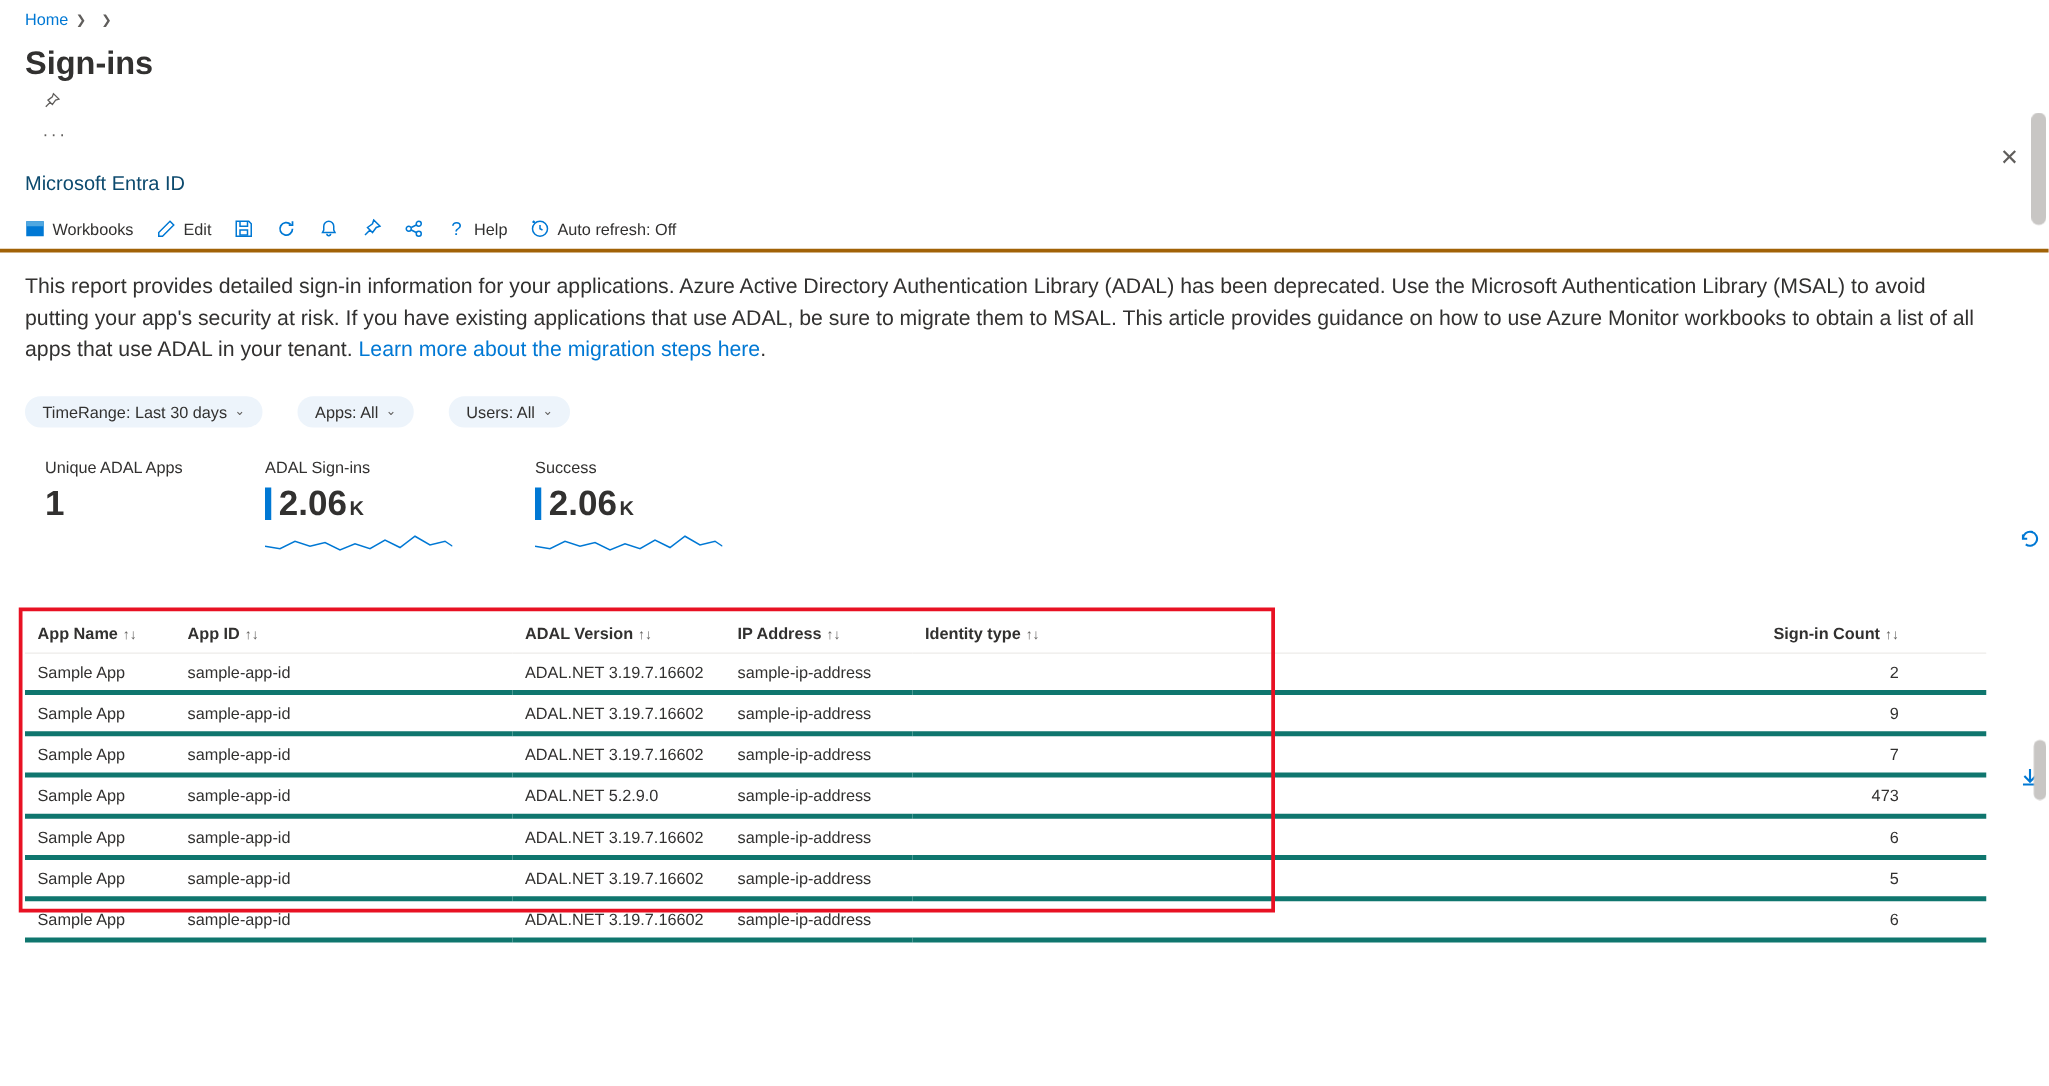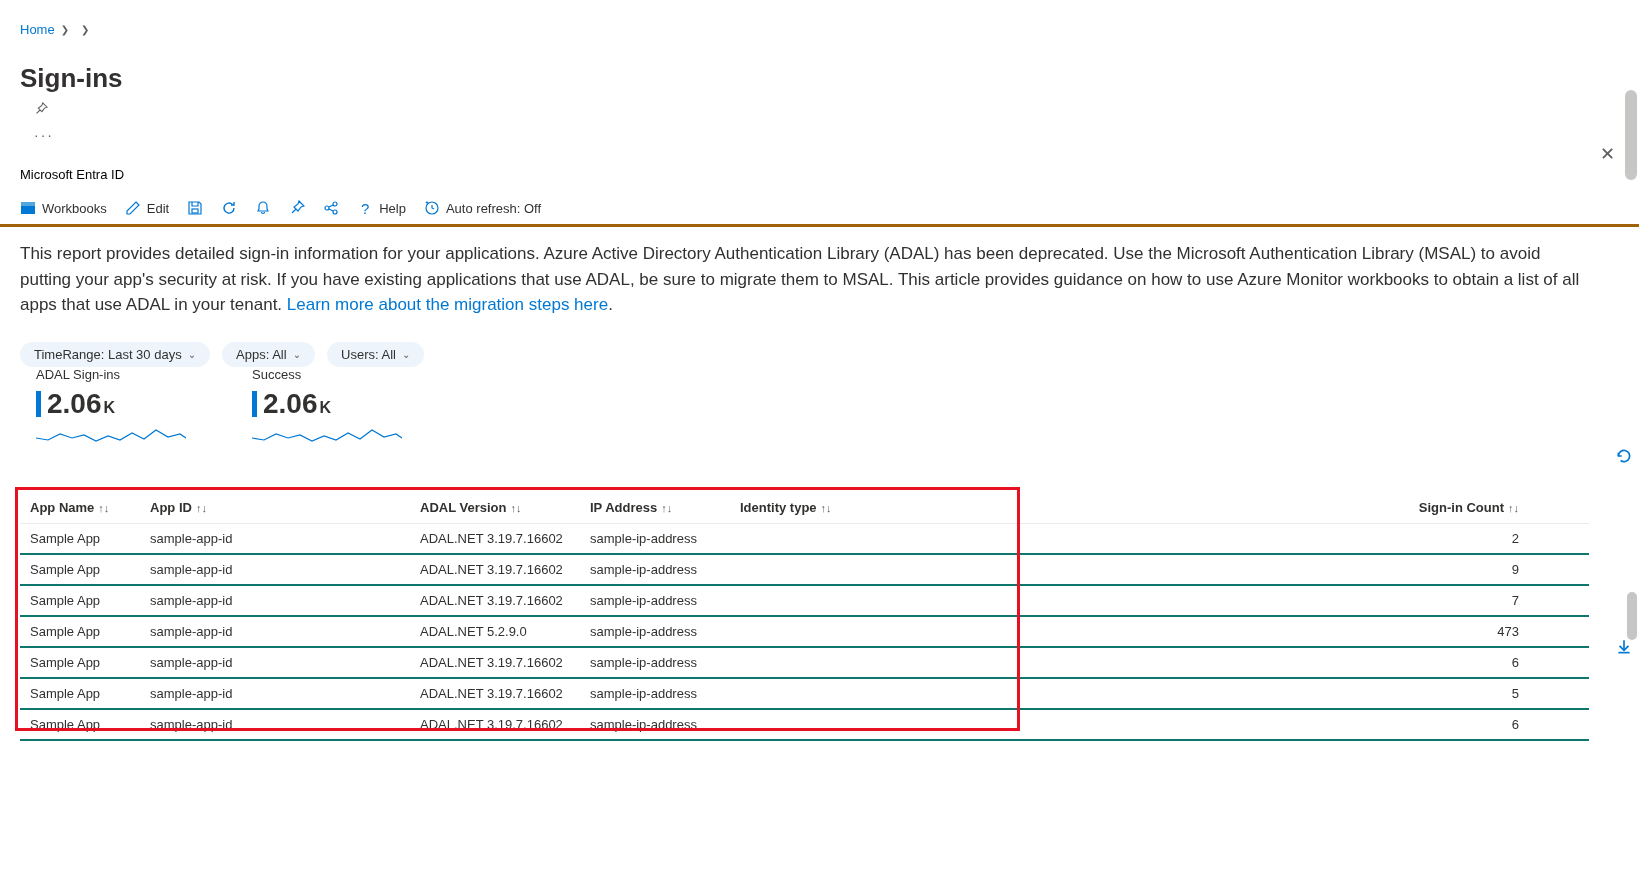--- a/index.html
+++ b/index.html
@@ -1,50 +1,50 @@
 <!DOCTYPE html>
 <html><head>
   <meta charset="utf-8">
   <style>
     * { box-sizing: border-box; margin: 0; padding: 0; }
     body { font-family: "Segoe UI", -apple-system, BlinkMacSystemFont, sans-serif; font-size: 13px; color: #323130; background: #fff; }
     
     
-    .breadcrumb { display: flex; align-items: center; padding: 22px 20px; font-size: 13px; }
+    .breadcrumb { display: flex; align-items: center; padding: 8px 20px; font-size: 13px; }
     .breadcrumb a { color: #0078d4; text-decoration: none; }
     .breadcrumb .sep { color: #605e5c; margin: 0 6px; font-size: 10px; }
     
     
     .header-row { display: flex; align-items: flex-start; padding: 4px 20px 0 20px; flex-direction: column; }
     .page-heading { font-size: 26px; font-weight: 600; color: #323130; }
     .pin-icon, .more-icon { margin-left: 14px; margin-top: 8px; color: #605e5c; cursor: pointer; font-size: 14px; }
     .more-icon { letter-spacing: 2px; }
     .close-x { margin-left: auto; font-size: 18px; color: #605e5c; cursor: pointer; padding-right: 4px; }
-    .subheading { padding: 2px 20px 12px 20px; color: #000000; font-size: 13px; }
+    .subheading { padding: 2px 20px 12px 20px; color: #0c4a6e; font-size: 16px; }
     
     
     .toolbar { display: flex; align-items: center; gap: 18px; padding: 6px 20px 8px 20px; border-bottom: 3px solid #a16207; }
     .tb-item { display: flex; align-items: center; gap: 6px; color: #323130; font-size: 13px; cursor: pointer; }
     .tb-icon { color: #0078d4; display: inline-flex; align-items: center; justify-content: center; width: 16px; height: 16px; }
     .tb-icon svg { width: 16px; height: 16px; }
     
     
     .content-wrap { display: flex; }
     .content { flex: 1; padding: 14px 20px 20px 20px; position: relative; }
     .right-gutter { width: 30px; display: flex; flex-direction: column; align-items: center; padding-top: 220px; gap: 170px; }
     .gutter-icon { color: #0078d4; cursor: pointer; }
     .scrollbar-fake { position: fixed; right: 2px; top: 90px; width: 12px; height: 90px; background: #c8c6c4; border-radius: 6px; }
     .scrollbar-fake2 { position: fixed; right: 2px; top: 592px; width: 10px; height: 48px; background: #c8c6c4; border-radius: 5px; }
     
     .section-title { font-size: 18px; font-weight: 600; margin-bottom: 12px; }
     .description { font-size: 17px; line-height: 1.5; margin-bottom: 24px; max-width: 1640px; }
     .description a { color: #0078d4; text-decoration: none; }
     
     
-    .filters { display: flex; gap: 12px; }
+    .filters { display: flex; gap: 28px; margin-bottom: 24px; }
     .pill { background: #edf4fb; border-radius: 14px; padding: 5px 14px; font-size: 13px; display: flex; align-items: center; gap: 6px; cursor: pointer; color: #323130; }
     .pill .chev { font-size: 10px; color: #605e5c; }
     
     .subsection-label { font-size: 13px; margin-bottom: 22px; color: #323130; }
     
     
     .metrics { display: flex; gap: 66px; margin-bottom: 46px; padding-left: 16px; }
     .metric { display: flex; flex-direction: column; }
     .metric-label { font-size: 13px; color: #323130; margin-bottom: 6px; }
     .metric-value { font-size: 28px; font-weight: 600; color: #323130; display: flex; align-items: baseline; }
@@ -52,21 +52,21 @@
     .metric-value .unit { font-size: 16px; font-weight: 600; margin-left: 2px; }
     .sparkline { margin-top: 4px; }
     
     
     .table-wrap { position: relative; }
     .red-box { position: absolute; left: -5px; top: -5px; width: 1005px; height: 244px; border: 3px solid #e81123; pointer-events: none; z-index: 2; }
     table.grid { width: 100%; border-collapse: collapse; font-size: 13px; }
     table.grid th { text-align: left; font-weight: 700; padding: 8px 10px; border-bottom: 1px solid #edebe9; color: #323130; white-space: nowrap; }
     table.grid th .sort { color: #605e5c; font-size: 11px; margin-left: 4px; display: inline-block; }
     table.grid th.signin-col { text-align: right; padding-right: 70px; }
-    table.grid td { padding: 7px 10px; border-bottom: 2px solid #0f766e; }
+    table.grid td { padding: 7px 10px; border-bottom: 4px solid #0f766e; }
     table.grid td.signin-col { text-align: right; padding-right: 70px; }
     .col-app { width: 120px; }
     .col-appid { width: 270px; }
     .col-ver { width: 170px; }
     .col-ip { width: 150px; }
     .col-idt { width: 130px; }
   </style>
 </head>
 <body>
 
@@ -170,20 +170,26 @@
         <span class="chev">⌄</span>
       </div>
       <div class="pill">
         <span>Users: All</span>
         <span class="chev">⌄</span>
       </div>
     </div>
 
 
     <div class="metrics" id="metrics-row">
+        <div class="metric">
+          <div class="metric-label">Unique ADAL Apps</div>
+          <div class="metric-value">
+            <span>1</span>
+          </div>
+        </div>
         <div class="metric">
           <div class="metric-label">ADAL Sign-ins</div>
           <div class="metric-value">
             <span class="accent"></span>
             <span>2.06</span>
             <span class="unit">K</span>
           </div>
           <svg class="sparkline" width="150" height="22">
             <path d="M0 14 L12 16 L24 10 L36 14 L48 11 L60 17 L72 12 L84 16 L96 9 L108 15 L120 6 L132 13 L144 10 L150 14" fill="none" stroke="#0078d4" stroke-width="1.2"></path>
           </svg>

